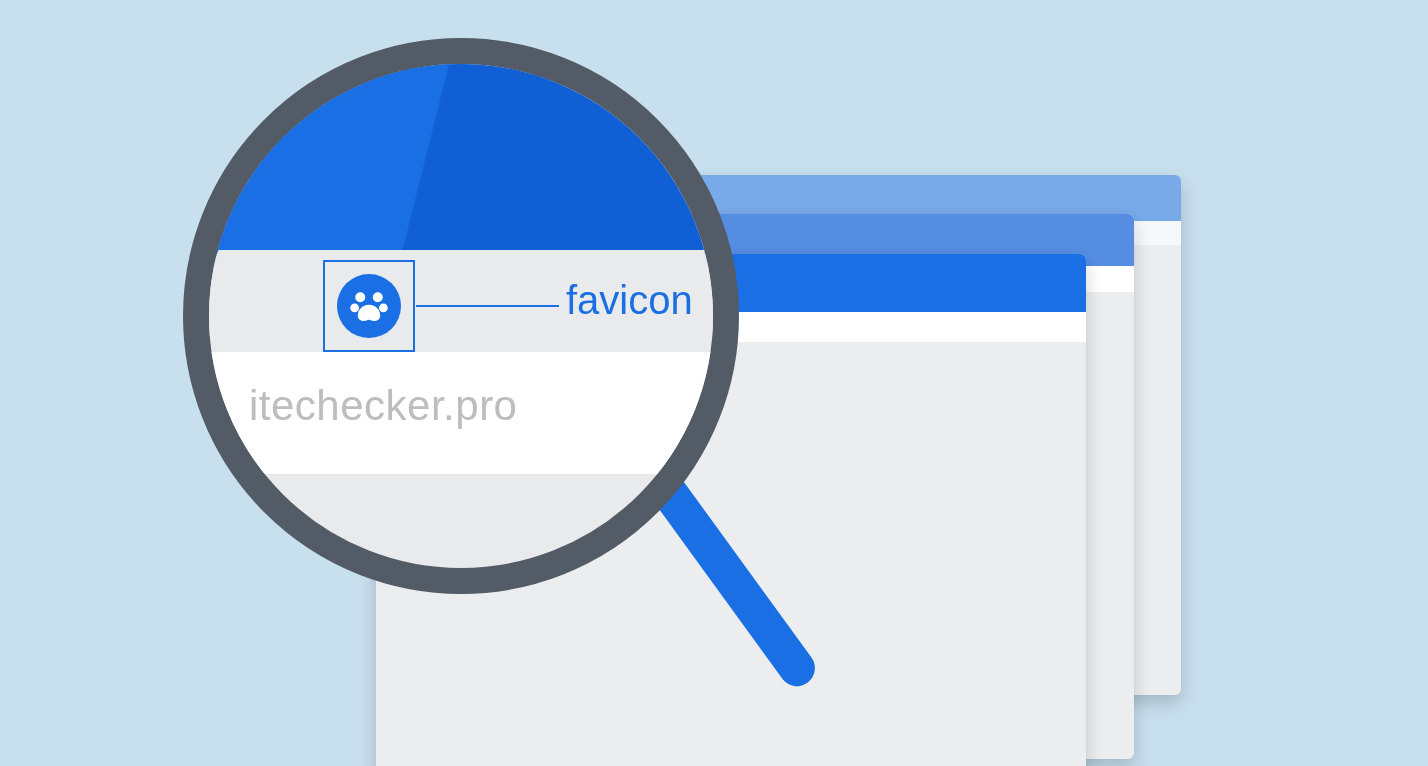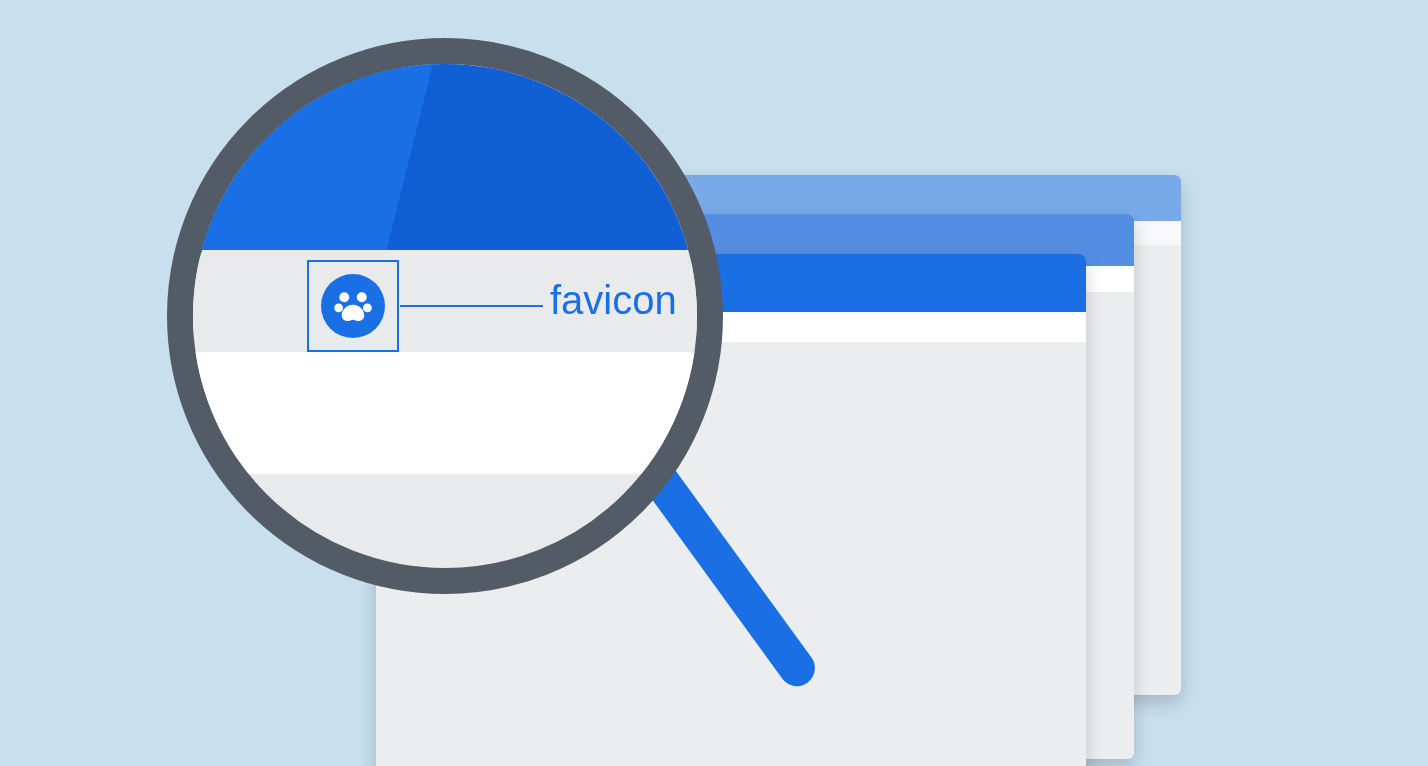--- a/index.html
+++ b/index.html
@@ -68,21 +68,21 @@
       height: 318px;
       background: #1b6fe4;
       border-radius: 18px;
       transform: rotate(-36deg);
       transform-origin: top left;
     }
 
     
     .lens {
       position: absolute;
-      left: 167px;
+      left: 183px;
       top: 38px;
       width: 556px;
       height: 556px;
       border-radius: 50%;
       border: 26px solid #535c66;
       box-sizing: border-box;
       overflow: hidden;
       background: #e9eaec;
     }
     .lens-tabbar {
@@ -212,13 +212,14 @@
         <circle cx="55" cy="35" r="7"></circle>
         <path d="M32 30c-11 0-18 9-18 17 0 6 5 9 10 9 4 0 5-2 8-2s4 2 8 2c5 0 10-3 10-9 0-8-7-17-18-17z"></path>
       </svg>
     </div>
   </div>
 
   <div class="callout-line"></div>
   <div class="callout-text">favicon</div>
 
   <div class="lens-addr"></div>
+  <div class="lens-url">itechecker.pro</div>
 </div>
 
 </body></html>

